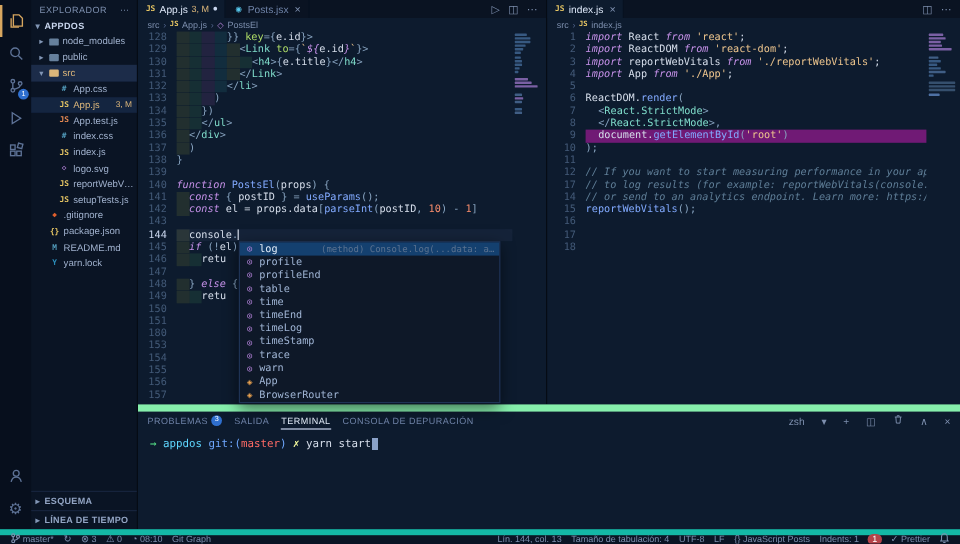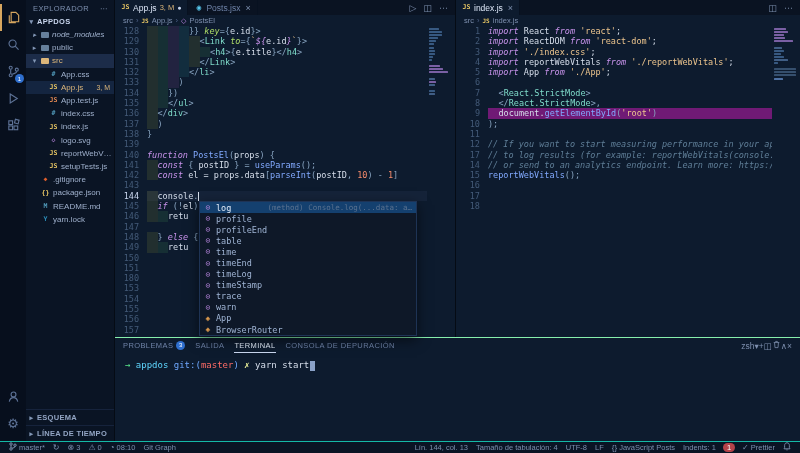--- a/index.html
+++ b/index.html
@@ -90,55 +90,55 @@
   @keyframes blink{50%{opacity:0}}
   .minimap{position:absolute;right:2px;top:2px;width:24px;cursor:pointer}
   .mbar{height:2px;margin-bottom:1.1px;border-radius:.5px;opacity:.85}
 
   .tk-kw{color:#c792ea;font-style:italic}
   .tk-fn{color:#82aaff}
   .tk-str{color:#ecc48d}
   .tk-num{color:#f78c6c}
   .tk-punc{color:#88a4c0}
   .tk-tag{color:#7fdbca}
-  .tk-prop{color:#addb67;font-style:italic}
+  .tk-prop{color:#addb67;}
   .tk-cmt{color:#5f7e97;font-style:italic}
   .tk-pln{color:#d6deeb}
 
   
   .suggest{position:absolute;left:84px;top:201px;width:218px;background:#0e1828;
     border:1px solid #1e3355;box-shadow:0 4px 12px rgba(0,0,0,.55);z-index:6;
     font-family:"DejaVu Sans Mono",monospace}
   .sg-row{display:flex;align-items:center;gap:4px;height:11.1px;padding:0 4px;font-size:8.5px;
     color:#9fb4d4;cursor:pointer;white-space:nowrap}
   .sg-row.selected{background:#14406f;color:#e2ecf9}
   .sg-kind{width:8px;font-size:8px;flex:none;text-align:center}
   .sg-kind.method{color:#b180d7}
   .sg-kind.class{color:#e8a14f}
   .sg-detail{margin-left:auto;color:#5b7290;font-size:7.5px;overflow:hidden}
 
   
   .panel{position:absolute;left:115px;top:337px;width:685px;height:104px;background:#0d1b2e;
-    border-top:1px solid #86efac}
+    border-top:6px solid #86efac}
   .phead{height:15px;display:flex;align-items:center;padding:0 8px;gap:10px}
   .ptab{font-size:7.5px;letter-spacing:.4px;color:#6f83a8;display:flex;align-items:center;gap:3px;
     height:100%;cursor:pointer;border-bottom:1px solid transparent}
   .ptab.active{color:#e2ecf9;border-bottom-color:#c9d6ee}
   .pbadge{background:#2f6fce;color:#fff;border-radius:5px;font-size:6px;min-width:9px;height:9px;
     display:flex;align-items:center;justify-content:center}
-  .pactions{margin-left:auto;display:flex;align-items:center;gap:0;color:#7d8fae;font-size:8.5px}
+  .pactions{margin-left:auto;display:flex;align-items:center;gap:14px;color:#7d8fae;font-size:8.5px}
   .pactions span{cursor:pointer}
   .pterm{padding:7px 0 0 10px;font-family:"DejaVu Sans Mono",monospace;font-size:9px}
   .tcaret{display:inline-block;width:5px;height:10px;background:#8aa2c8;vertical-align:middle;margin-left:1px}
   .tk-tgreen{color:#57e389}.tk-tcyan{color:#5fd7ff}.tk-tblue{color:#6fa8ff}
   .tk-tred{color:#ff6b66}.tk-tyellow{color:#f3f99d}.tk-tpln{color:#d6deeb}
 
   
   .statusbar{position:absolute;left:0;top:441px;width:800px;height:12px;background:#0a1424;
-    border-top:1px solid #14b8a6;display:flex;align-items:center;justify-content:space-between;
+    border-top:5px solid #14b8a6;display:flex;align-items:center;justify-content:space-between;
     font-size:7.5px;color:#7d8fae;padding:0 5px}
   .sgroup{display:flex;align-items:center}
   .sitem{display:flex;align-items:center;gap:2px;padding:0 4px;cursor:pointer;white-space:nowrap;height:11px}
   .sitem .ig{font-size:8px;line-height:1}
   .sitem.pill{background:#b5434a;color:#fff;border-radius:6px;height:9px;padding:0 4px;margin:0 3px}
 </style>
 </head>
 <body>
 
 <div class="app">
@@ -194,21 +194,21 @@
   <div class="sidebar">
     <div class="sb-header">
       <span>EXPLORADOR</span>
       <span class="sb-dots">⋯</span>
     </div>
     <div class="sb-section">
       <span class="chev">▾</span>
       <span>APPDOS</span>
     </div>
     <div class="tree">
-        <div class="trow" style="padding-left: 5px; font-style: italic;">
+        <div class="trow" style="padding-left: 5px;">
           <span class="tw">▸</span>
           <span class="folderic"></span>
           <span class="tl">node_modules</span>
         </div>
         <div class="trow" style="padding-left: 5px;">
           <span class="tw">▸</span>
           <span class="folderic"></span>
           <span class="tl">public</span>
         </div>
         <div class="trow sel" style="padding-left: 5px;">
@@ -508,24 +508,24 @@
           <div class="lnum">17</div>
           <div class="lnum">14</div>
           <div class="lnum">15</div>
           <div class="lnum">16</div>
           <div class="lnum">17</div>
           <div class="lnum">18</div>
         </div>
       <div class="codecol">
           <div class="cline"><span class="tk-kw">import</span><span class="tk-pln"> React </span><span class="tk-kw">from</span><span class="tk-str"> 'react'</span><span class="tk-pln">;</span></div>
           <div class="cline"><span class="tk-kw">import</span><span class="tk-pln"> ReactDOM </span><span class="tk-kw">from</span><span class="tk-str"> 'react-dom'</span><span class="tk-pln">;</span></div>
-          <div class="cline"><span class="tk-kw">import</span><span class="tk-str"> './index.css'</span><span class="tk-pln">;</span></div>
           <div class="cline"><span class="tk-kw">import</span><span class="tk-pln"> reportWebVitals </span><span class="tk-kw">from</span><span class="tk-str"> './reportWebVitals'</span><span class="tk-pln">;</span></div>
           <div class="cline"><span class="tk-kw">import</span><span class="tk-pln"> App </span><span class="tk-kw">from</span><span class="tk-str"> './App'</span><span class="tk-pln">;</span></div>
           <div class="cline"></div>
+          <div class="cline"><span class="tk-pln">ReactDOM.</span><span class="tk-fn">render</span><span class="tk-punc">(</span></div>
           <div class="cline"><span class="indb c0"></span><span class="tk-punc">&lt;</span><span class="tk-tag">React.StrictMode</span><span class="tk-punc">&gt;</span></div>
           <div class="cline"><span class="indb c0"></span><span class="tk-punc">&lt;/</span><span class="tk-tag">React.StrictMode</span><span class="tk-punc">&gt;,</span></div>
           <div class="cline hl"><span class="indb c0"></span><span class="tk-pln">document.</span><span class="tk-fn">getElementById</span><span class="tk-punc">(</span><span class="tk-str">'root'</span><span class="tk-punc">)</span></div>
           <div class="cline"><span class="tk-punc">);</span></div>
           <div class="cline"></div>
           <div class="cline"><span class="tk-cmt">// If you want to start measuring performance in your app,</span></div>
           <div class="cline"><span class="tk-cmt">// to log results (for example: reportWebVitals(console.lo</span></div>
           <div class="cline"><span class="tk-cmt">// or send to an analytics endpoint. Learn more: https://b</span></div>
           <div class="cline"><span class="tk-fn">reportWebVitals</span><span class="tk-punc">();</span></div>
           <div class="cline"></div>

